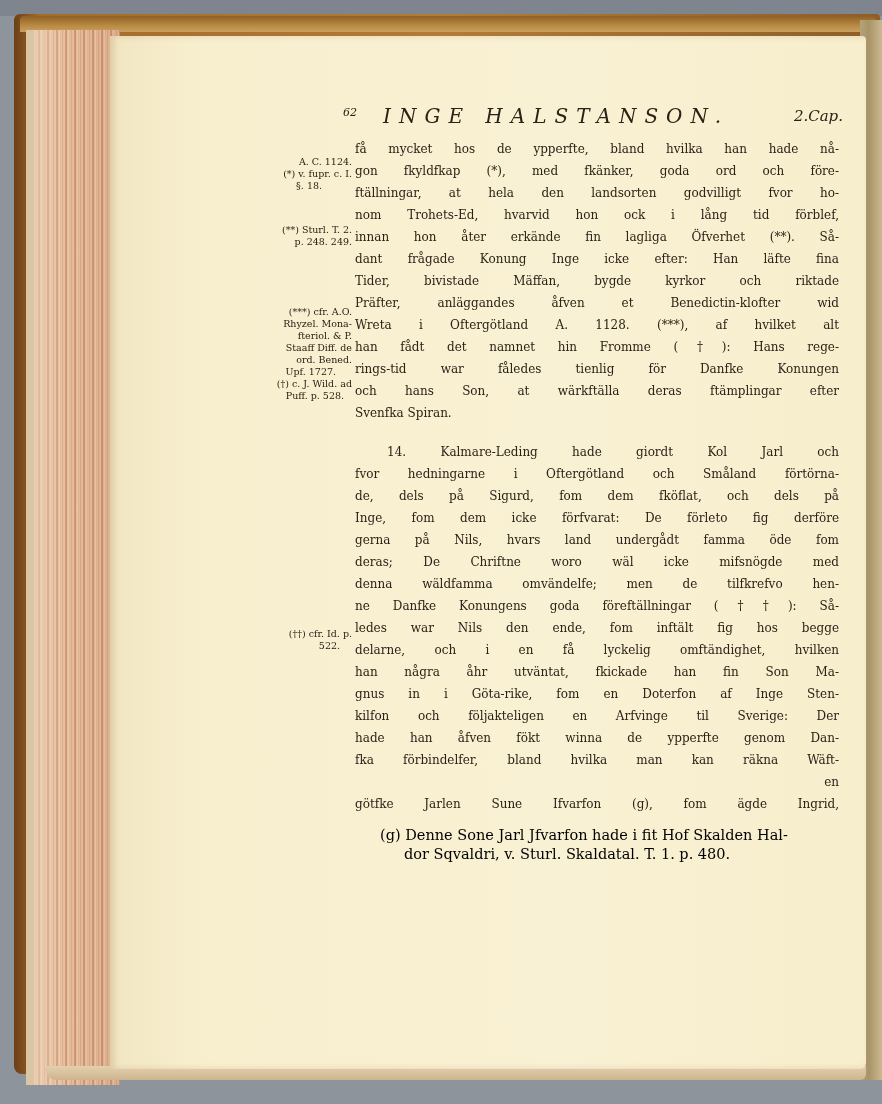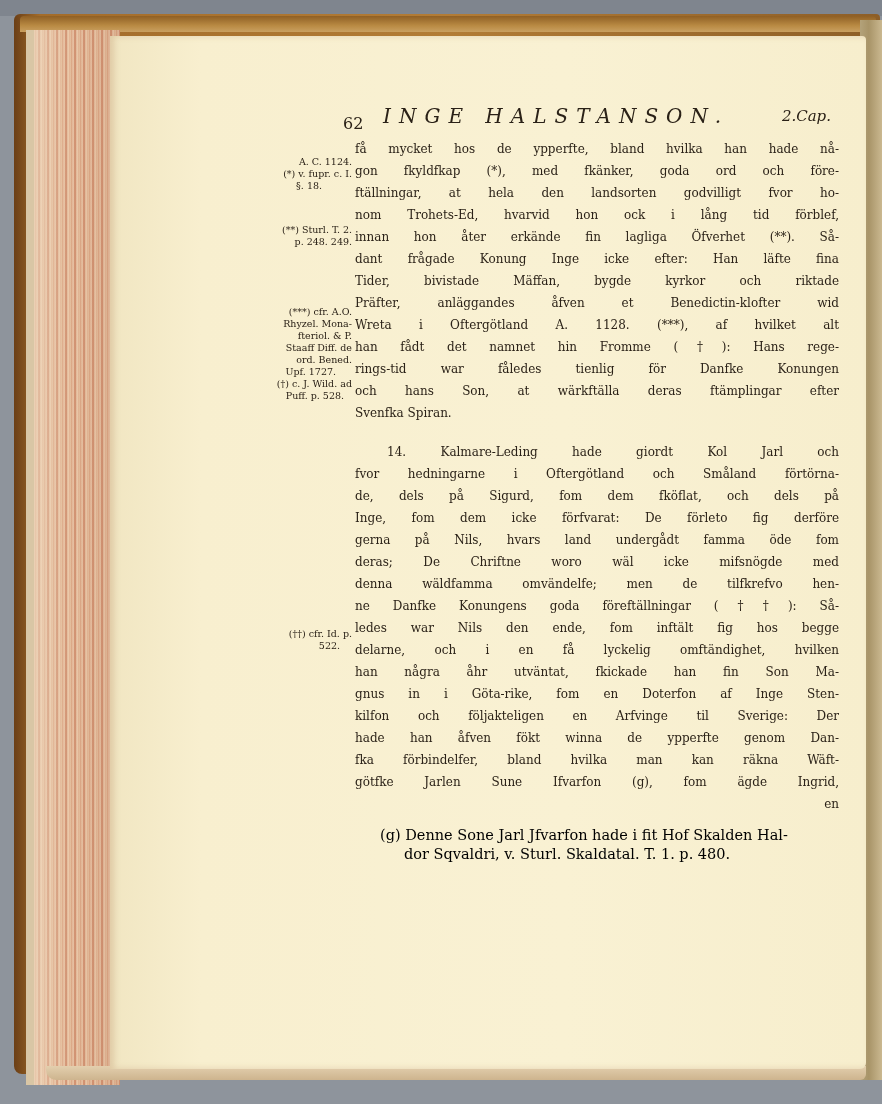--- a/index.html
+++ b/index.html
@@ -40,23 +40,23 @@
     .page {
       position: absolute; left: 110px; top: 36px; width: 756px; height: 1033px;
       background: linear-gradient(90deg, #f1e6c2 0%, #f8efcf 12%, #f9f1d3 60%, #f7eecd 100%);
       border-radius: 0 4px 6px 0;
       box-shadow: inset 4px 0 6px rgba(170,120,80,0.25);
     }
     .running-head {
       position: absolute; left: 343px; top: 106px; width: 500px; height: 26px;
       font-size: 19px; color: #2a2117;
     }
-    .running-head .page-num { position: absolute; left: 0; top: 8px; font-size: 16px; }
+    .running-head .page-num { position: absolute; left: 0; top: 0; font-size: 11px; font-style: italic; }
     .running-head .title { position: absolute; left: 40px; top: -2px; font-style: italic; letter-spacing: 8px; font-size: 20px; }
-    .running-head .chapter { position: absolute; right: 12px; top: 1px; font-style: italic; font-size: 15px; }
+    .running-head .chapter { position: absolute; right: 0; top: 1px; font-style: italic; font-size: 15px; }
 
     .body-text {
       position: absolute; left: 355px; width: 484px;
       font-size: 12px; line-height: 22px; color: #2b2218;
       text-align: justify;
     }
     .body-text .line { display: block; height: 22px; white-space: nowrap; text-align-last: justify; }
     .body-text .line.last { text-align-last: left; }
     .body-text .line.right { text-align: right; text-align-last: right; }
     .block1 { top: 138px; }
@@ -146,20 +146,20 @@
   <span class="line">deras; De Chriftne woro wäl icke mifsnögde med</span>
   <span class="line">denna wäldfamma omvändelfe; men de tilfkrefvo hen-</span>
   <span class="line">ne Danfke Konungens goda föreftällningar (††): Så-</span>
   <span class="line">ledes war Nils den ende, fom inftält fig hos begge</span>
   <span class="line">delarne, och i en få lyckelig omftändighet, hvilken</span>
   <span class="line">han några åhr utväntat, fkickade han fin Son Ma-</span>
   <span class="line">gnus in i Göta-rike, fom en Doterfon af Inge Sten-</span>
   <span class="line">kilfon och följakteligen en Arfvinge til Sverige: Der</span>
   <span class="line">hade han åfven fökt winna de ypperfte genom Dan-</span>
   <span class="line">fka förbindelfer, bland hvilka man kan räkna Wäft-</span>
+  <span class="line right">en</span>
   <span class="line">götfke Jarlen Sune Ifvarfon (g), fom ägde Ingrid,</span>
-  <span class="line right">en</span>
 </div>
 
 <div class="footnote">
   <span style="display:block">(g) Denne Sone Jarl Jfvarfon hade i fit Hof Skalden Hal-</span>
   <span class="line2">dor Sqvaldri, v. Sturl. Skaldatal. T. 1. p. 480.</span>
 </div>
 
 </body></html>

